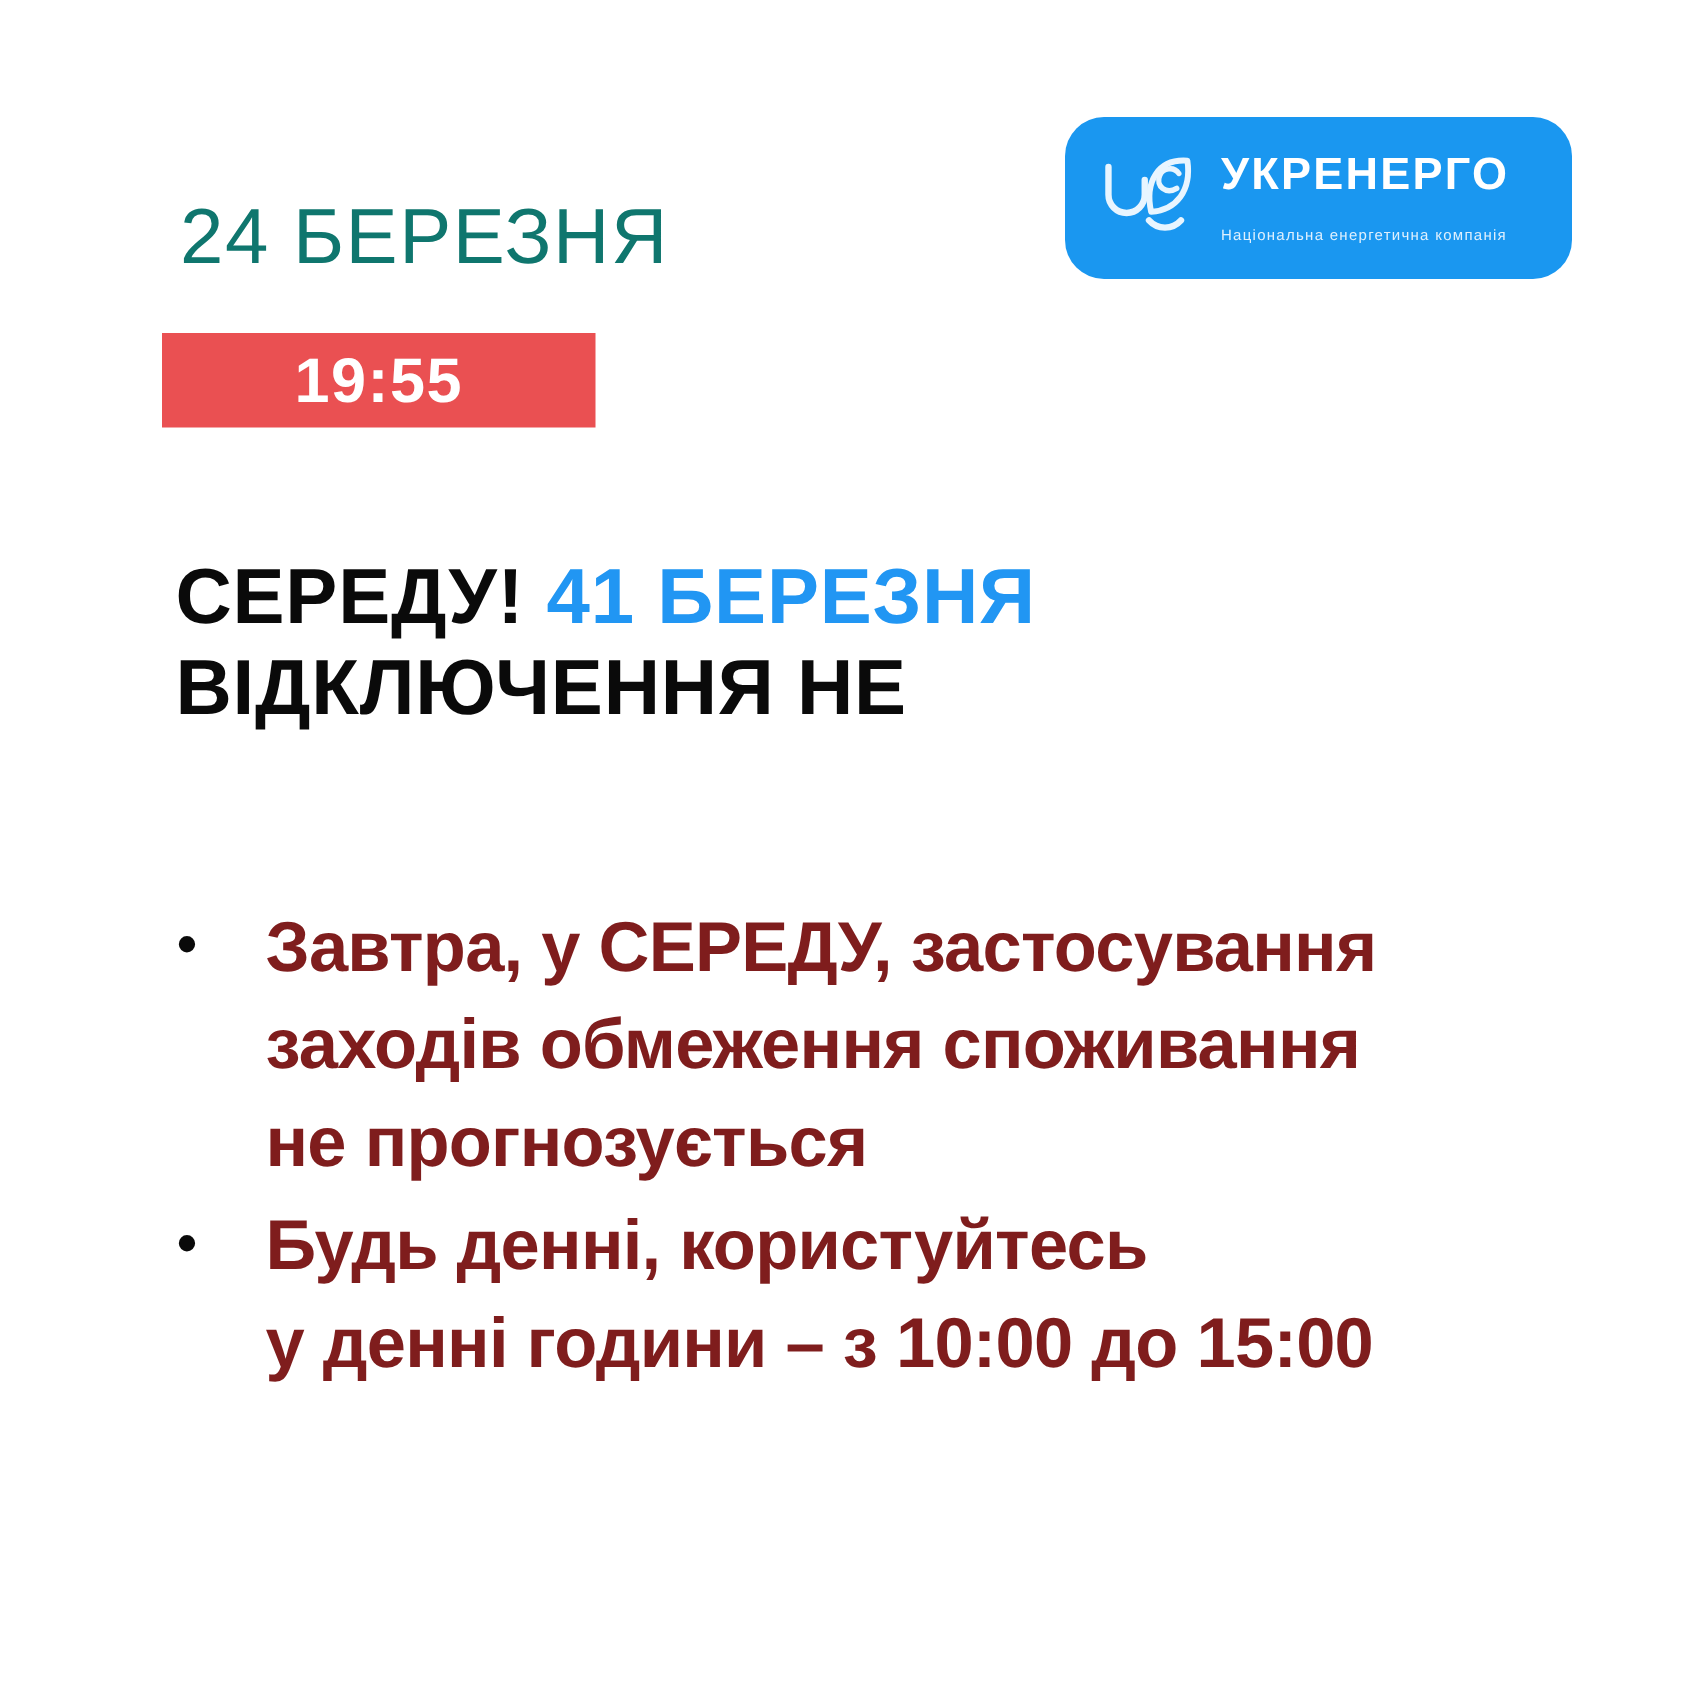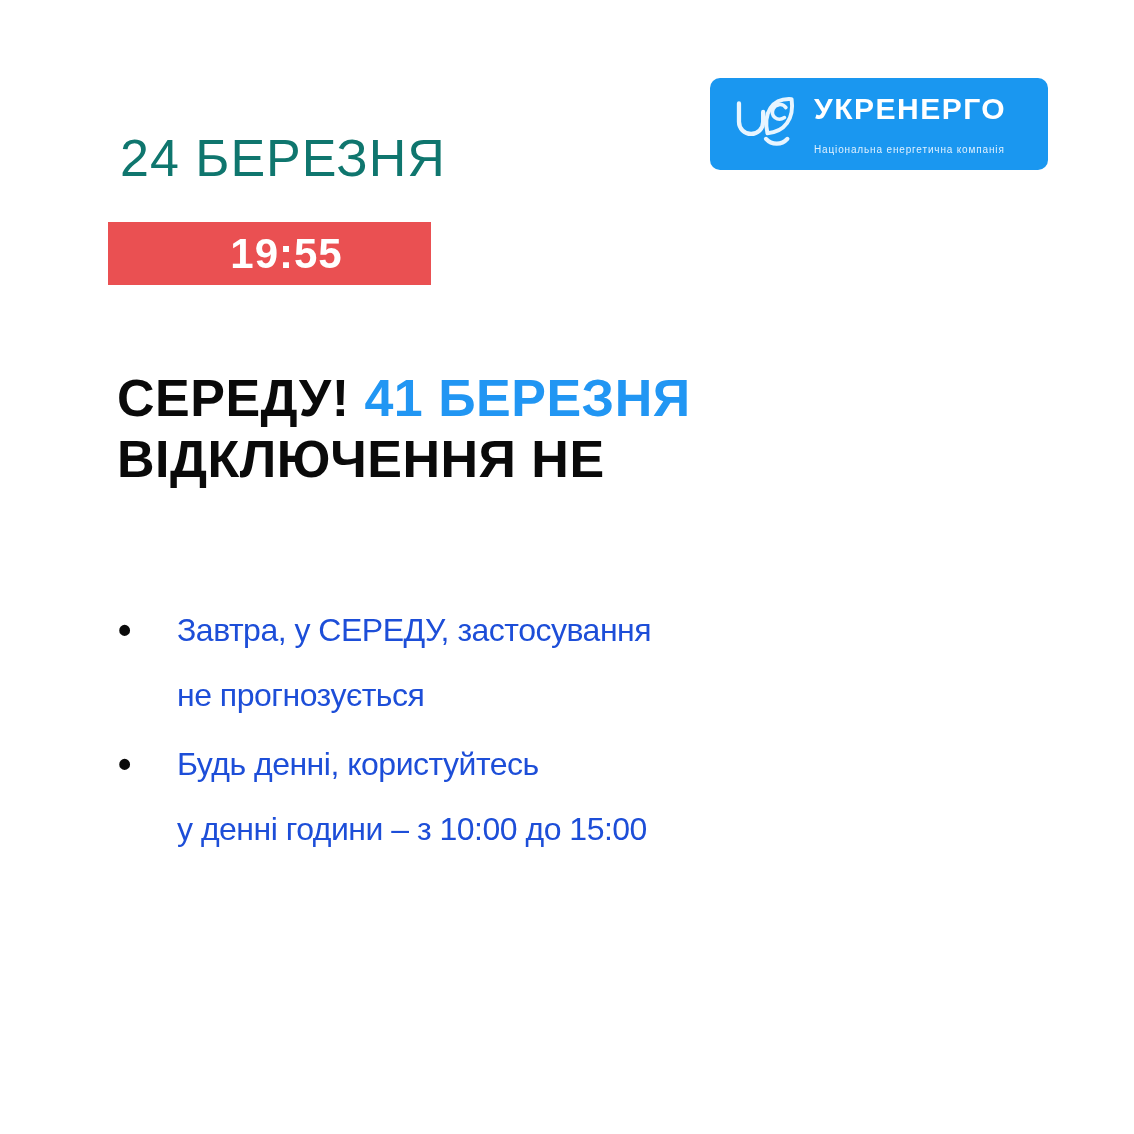--- a/index.html
+++ b/index.html
@@ -5,49 +5,49 @@
   html,body{margin:0;padding:0;background:#fff;}
   .canvas{
     position:relative;width:1134px;height:1134px;background:#ffffff;
     overflow:hidden;font-family:"Liberation Sans",sans-serif;
   }
   .date-label{
     position:absolute;left:120px;top:128px;
     font-size:52px;letter-spacing:1px;color:#0f766e;font-weight:400;
   }
   .logo-badge{
-    position:absolute;left:710px;top:78px;width:338px;height:92px;
-    background:#1a97f0;border-radius:10px;
+    position:absolute;left:710px;top:78px;width:338px;height:108px;
+    background:#1a97f0;border-radius:26px;
     display:flex;align-items:center;box-sizing:border-box;
     padding:0 18px 0 20px;gap:12px;
   }
   .logo-icon{width:72px;height:64px;flex:none;}
   .logo-text{display:flex;flex-direction:column;justify-content:center;}
   .logo-name{font-size:30px;font-weight:700;color:#ffffff;letter-spacing:1.5px;line-height:1.05;white-space:nowrap;}
   .logo-tagline{font-size:10px;font-weight:500;color:#dff0fe;letter-spacing:0.85px;margin-top:20px;white-space:nowrap;}
   .time-badge{
     position:absolute;left:108px;top:222px;width:289px;height:63px;
-    background:#ea5052;display:flex;align-items:center;justify-content:center;padding-left:34px;
+    background:#ea5052;display:flex;align-items:center;justify-content:center;
   }
   .time-badge-text{color:#ffffff;font-size:42px;font-weight:700;letter-spacing:1px;}
   .headline{
     position:absolute;left:117px;top:368px;margin:0;width:720px;
     font-size:52px;font-weight:700;line-height:61px;color:#0a0a0a;letter-spacing:0.5px;
   }
   .headline .line{display:block;white-space:nowrap;}
   .headline .blue{color:#2196f3;}
   .bullets{
     position:absolute;left:118px;top:598px;width:900px;
     list-style:none;margin:0;padding:0;
   }
   .bullet-item{display:flex;margin-bottom:4px;}
   .bullet-dot{flex:none;width:59px;font-size:38px;line-height:65px;font-weight:700;color:#0a0a0a;}
   .bullet-lines{flex:1;}
   .bullet-line{
-    font-size:32px;font-weight:400;line-height:65px;color:#1d4ed8;
+    font-size:47px;font-weight:700;line-height:65px;color:#7f1d1d;
     white-space:nowrap;letter-spacing:-0.5px;
   }
 </style>
 </head>
 <body>
 
 <div class="canvas">
 
   <div class="date-label">24 БЕРЕЗНЯ</div>
 
@@ -71,20 +71,21 @@
   <h1 class="headline">
     <span class="line"><span class="black">СЕРЕДУ! </span><span class="blue">41 БЕРЕЗНЯ</span></span>
     <span class="line">ВІДКЛЮЧЕННЯ НЕ</span>
   </h1>
 
   <ul class="bullets">
     <li class="bullet-item">
       <span class="bullet-dot">•</span>
       <div class="bullet-lines">
         <div class="bullet-line">Завтра, у СЕРЕДУ, застосування</div>
+        <div class="bullet-line">заходів обмеження споживання</div>
         <div class="bullet-line">не прогнозується</div>
       </div>
     </li>
     <li class="bullet-item">
       <span class="bullet-dot">•</span>
       <div class="bullet-lines">
         <div class="bullet-line">Будь денні, користуйтесь</div>
         <div class="bullet-line">у денні години – з 10:00 до 15:00</div>
       </div>
     </li>

